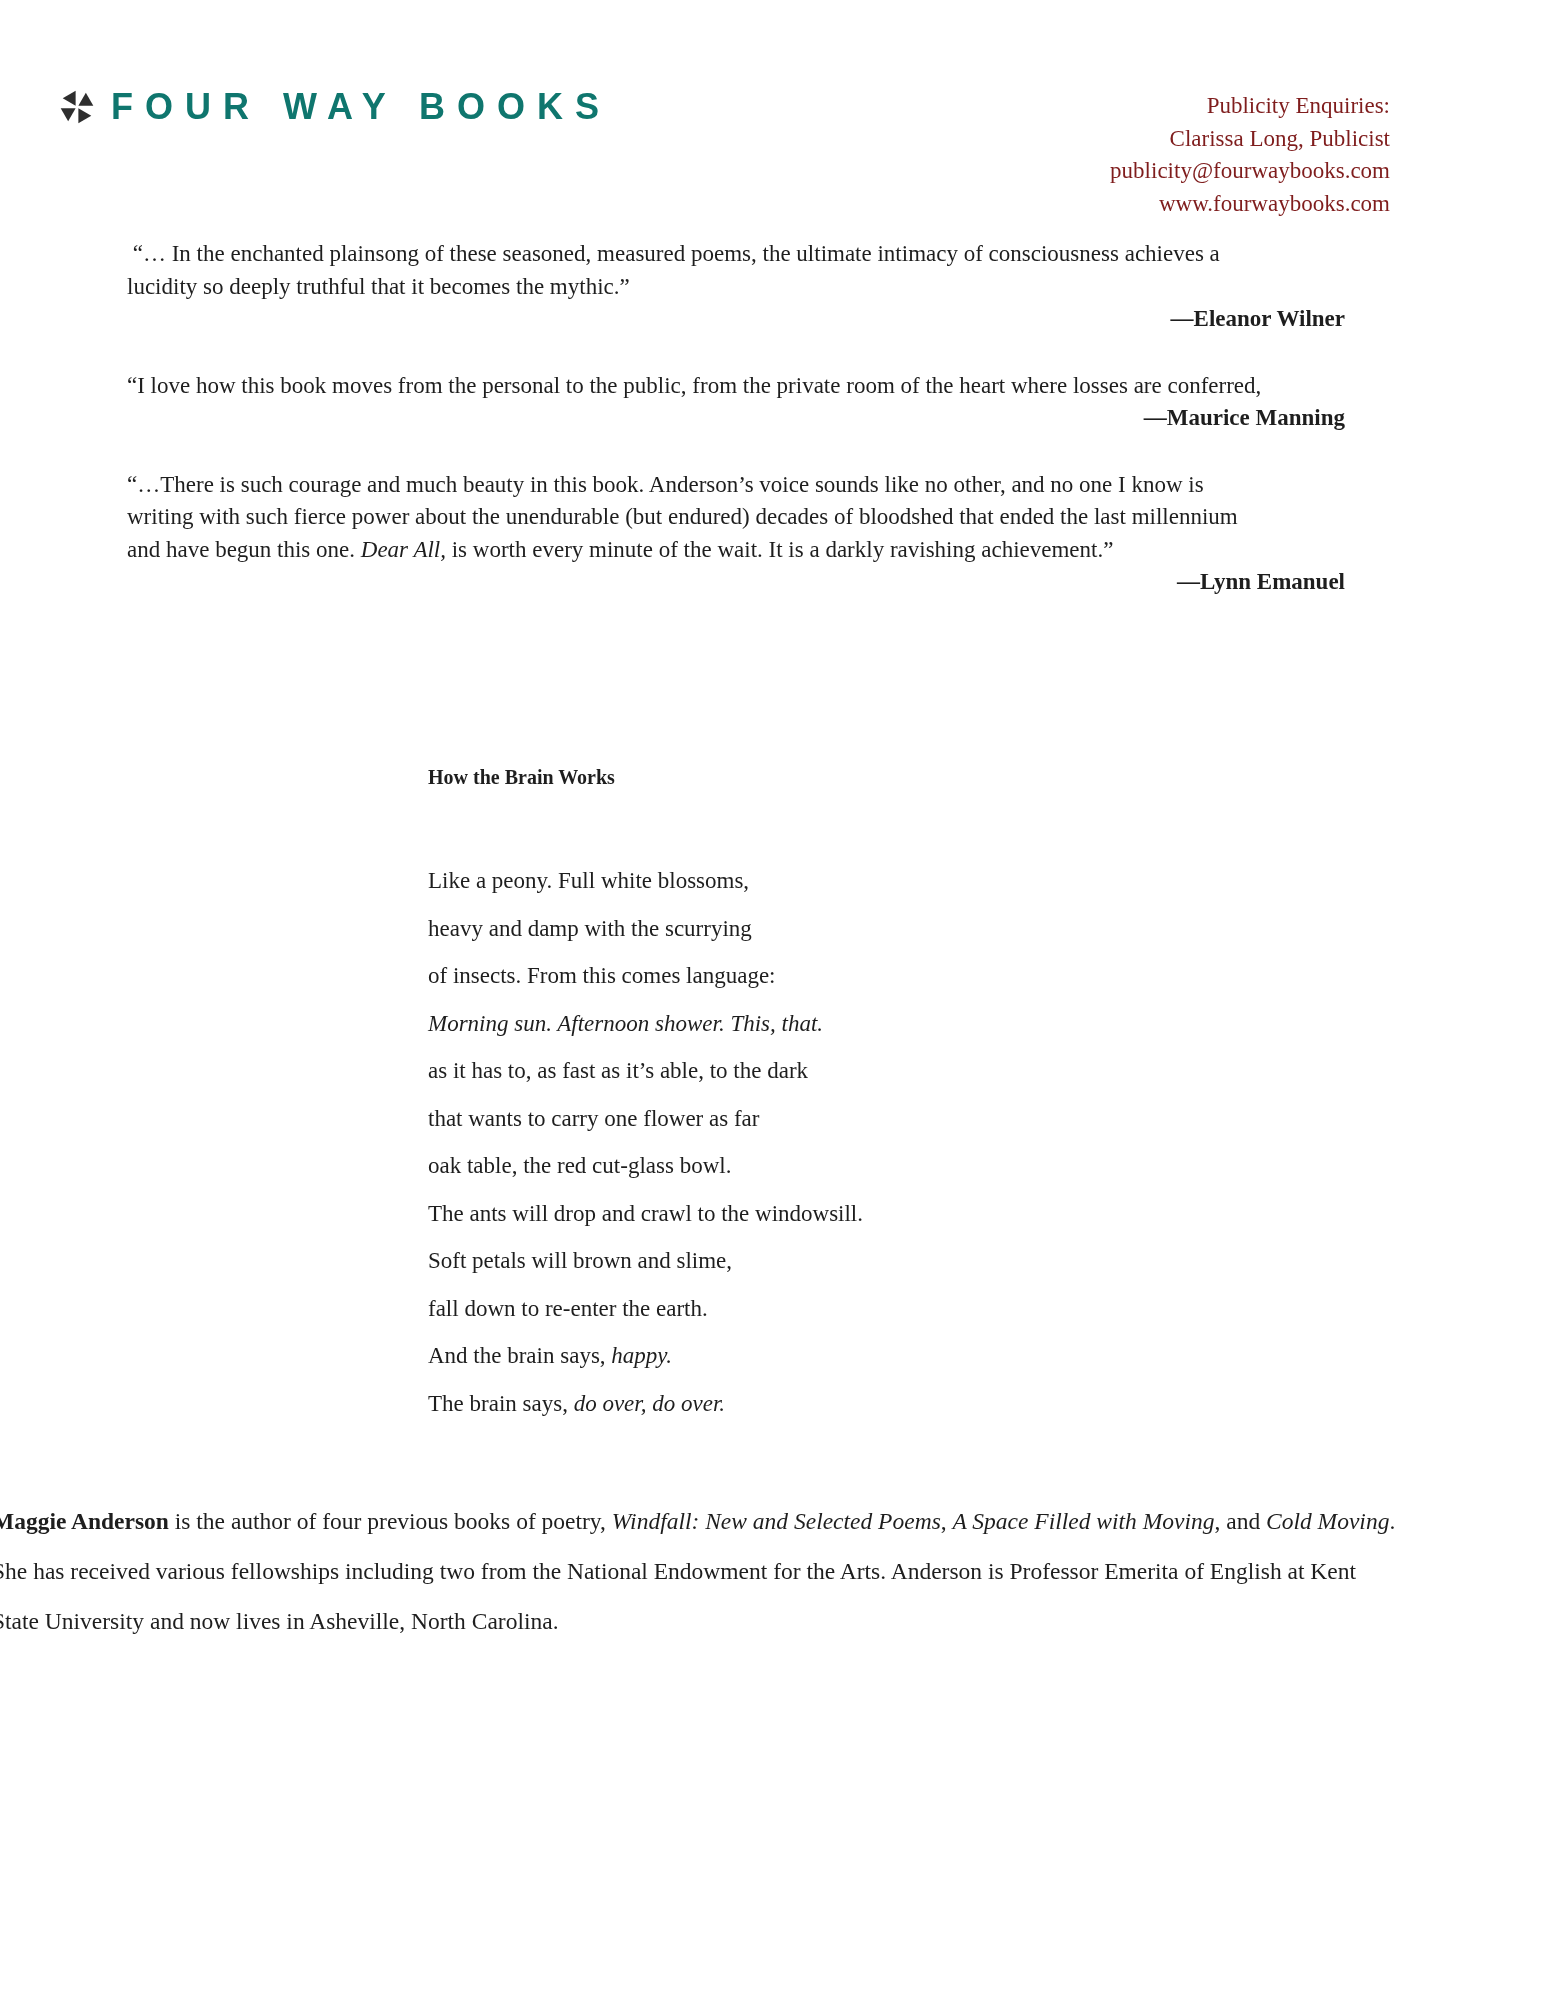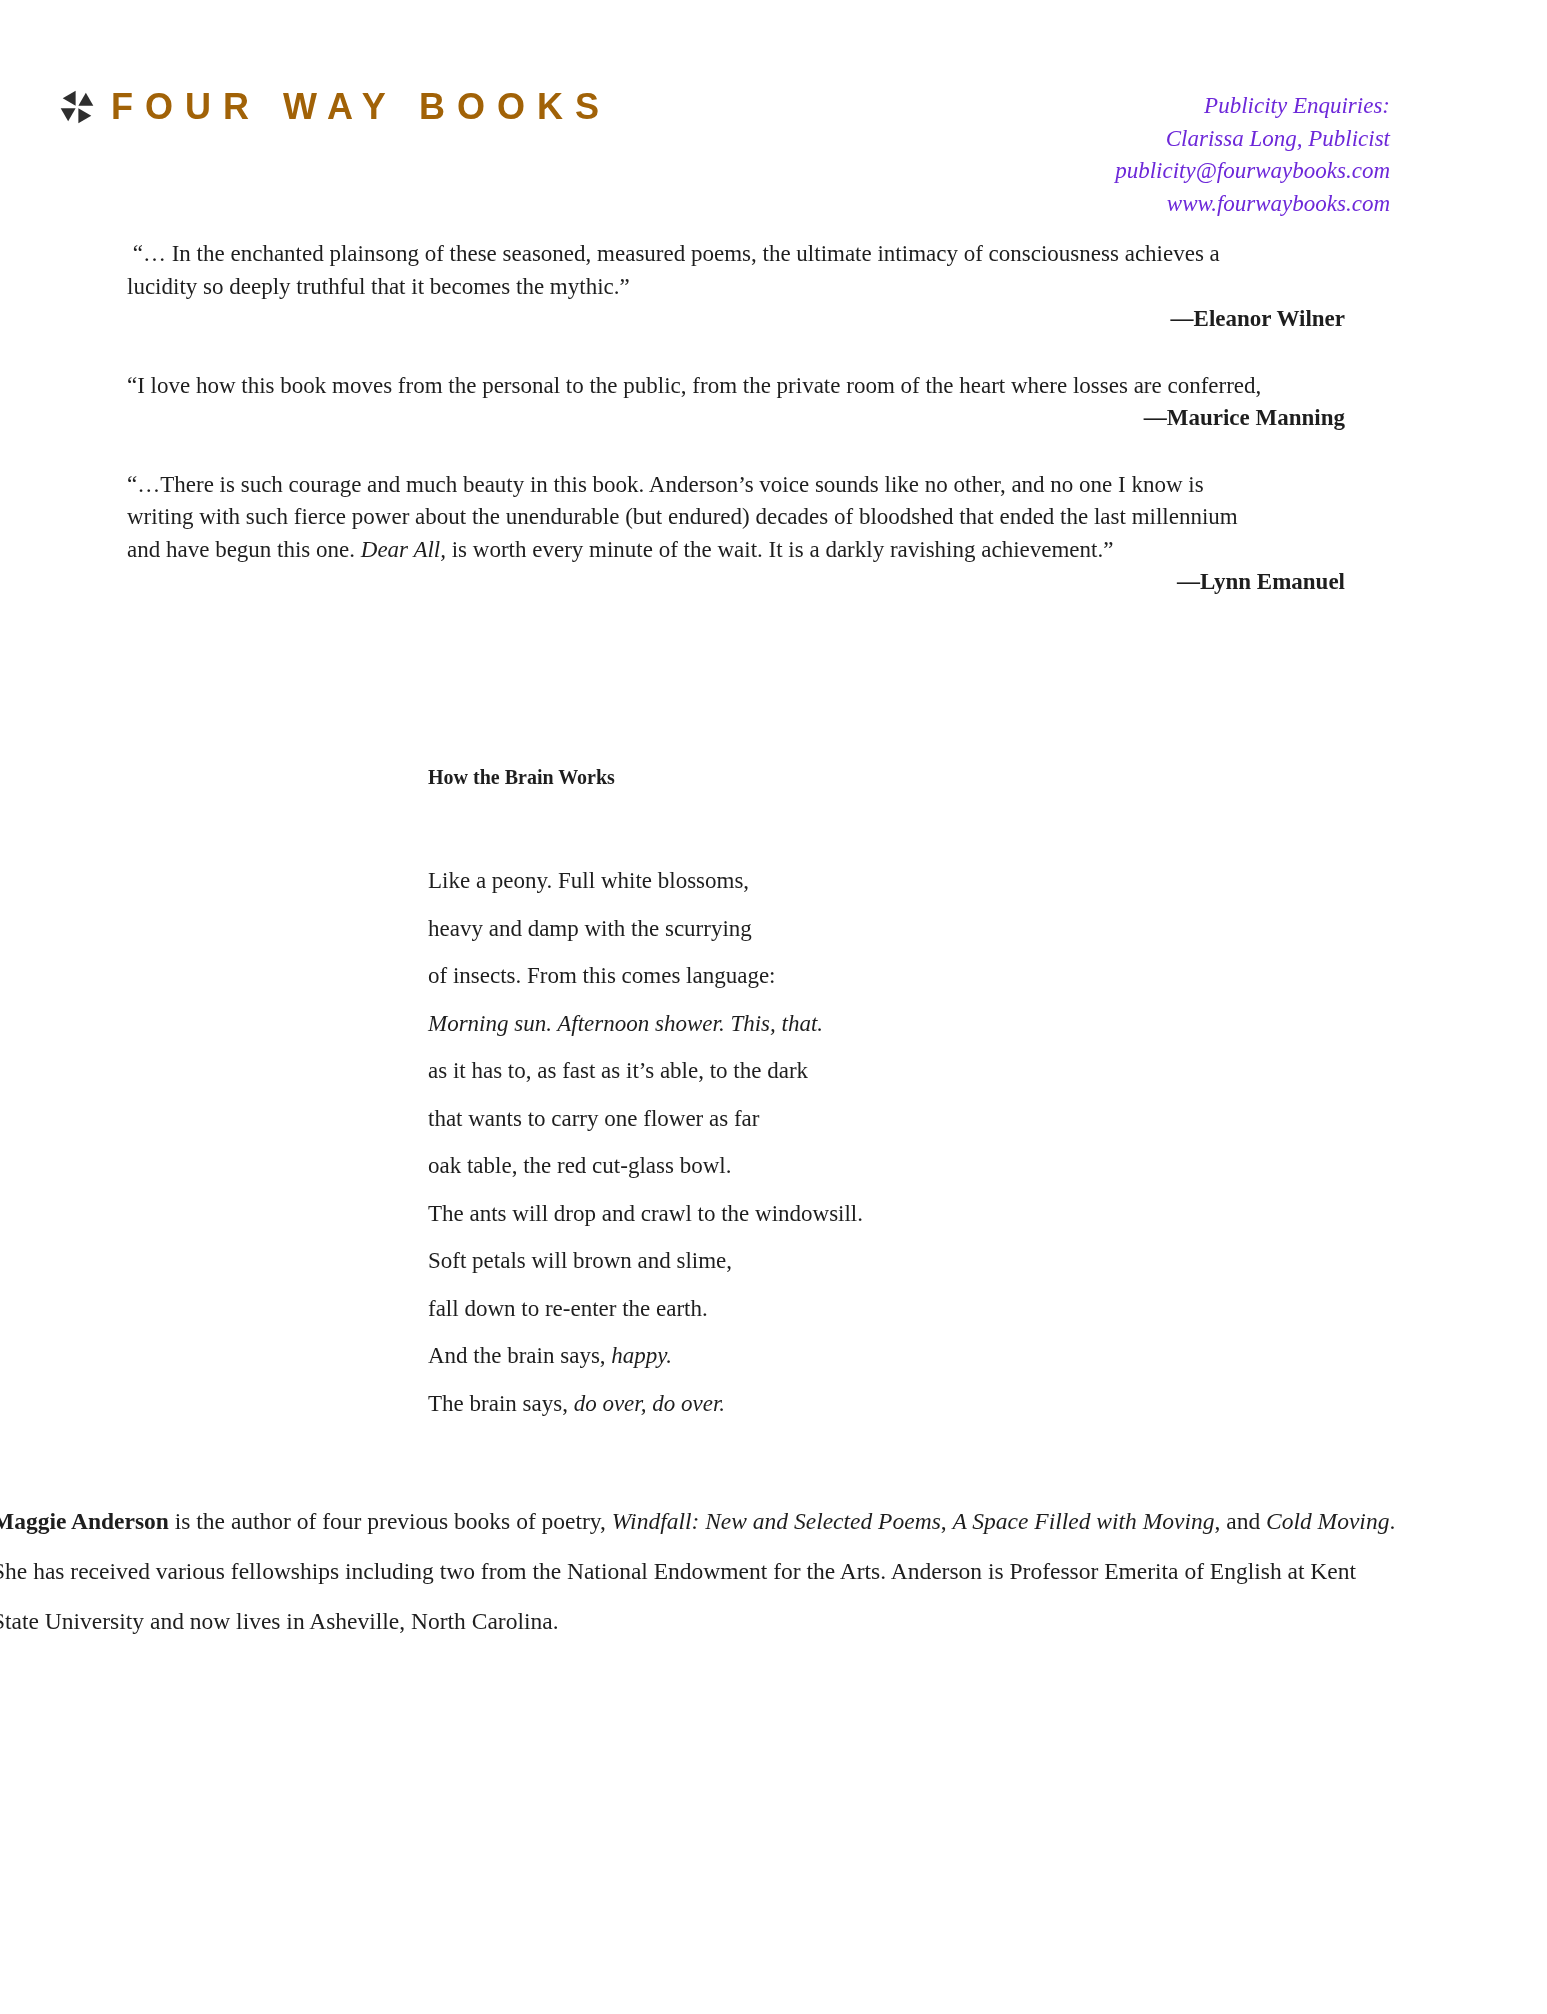--- a/index.html
+++ b/index.html
@@ -21,32 +21,31 @@
     display: flex;
     align-items: center;
     gap: 17px;
   }
   .logo-icon svg { width: 34px; height: 34px; display: block; }
   .logo-text {
     font-family: "Liberation Sans", sans-serif;
     font-size: 36px;
     font-weight: 600;
     letter-spacing: 12px;
-    color: #a16207;
+    color: #0f766e;
     white-space: pre;
   }
   .contact {
     position: absolute;
     top: 90px;
     right: 157px;
     text-align: right;
     font-size: 23px;
     line-height: 32.5px;
-    color: #6d28d9;
-    font-style: italic;
+    color: #7f1d1d;
   }
   
   .blurbs {
     position: absolute;
     left: 127px;
     top: 226px;
   }
   .quote { font-size: 23px; line-height: 32.5px; margin-top: 12px; }
   .tline { white-space: pre; }
   .attr {

